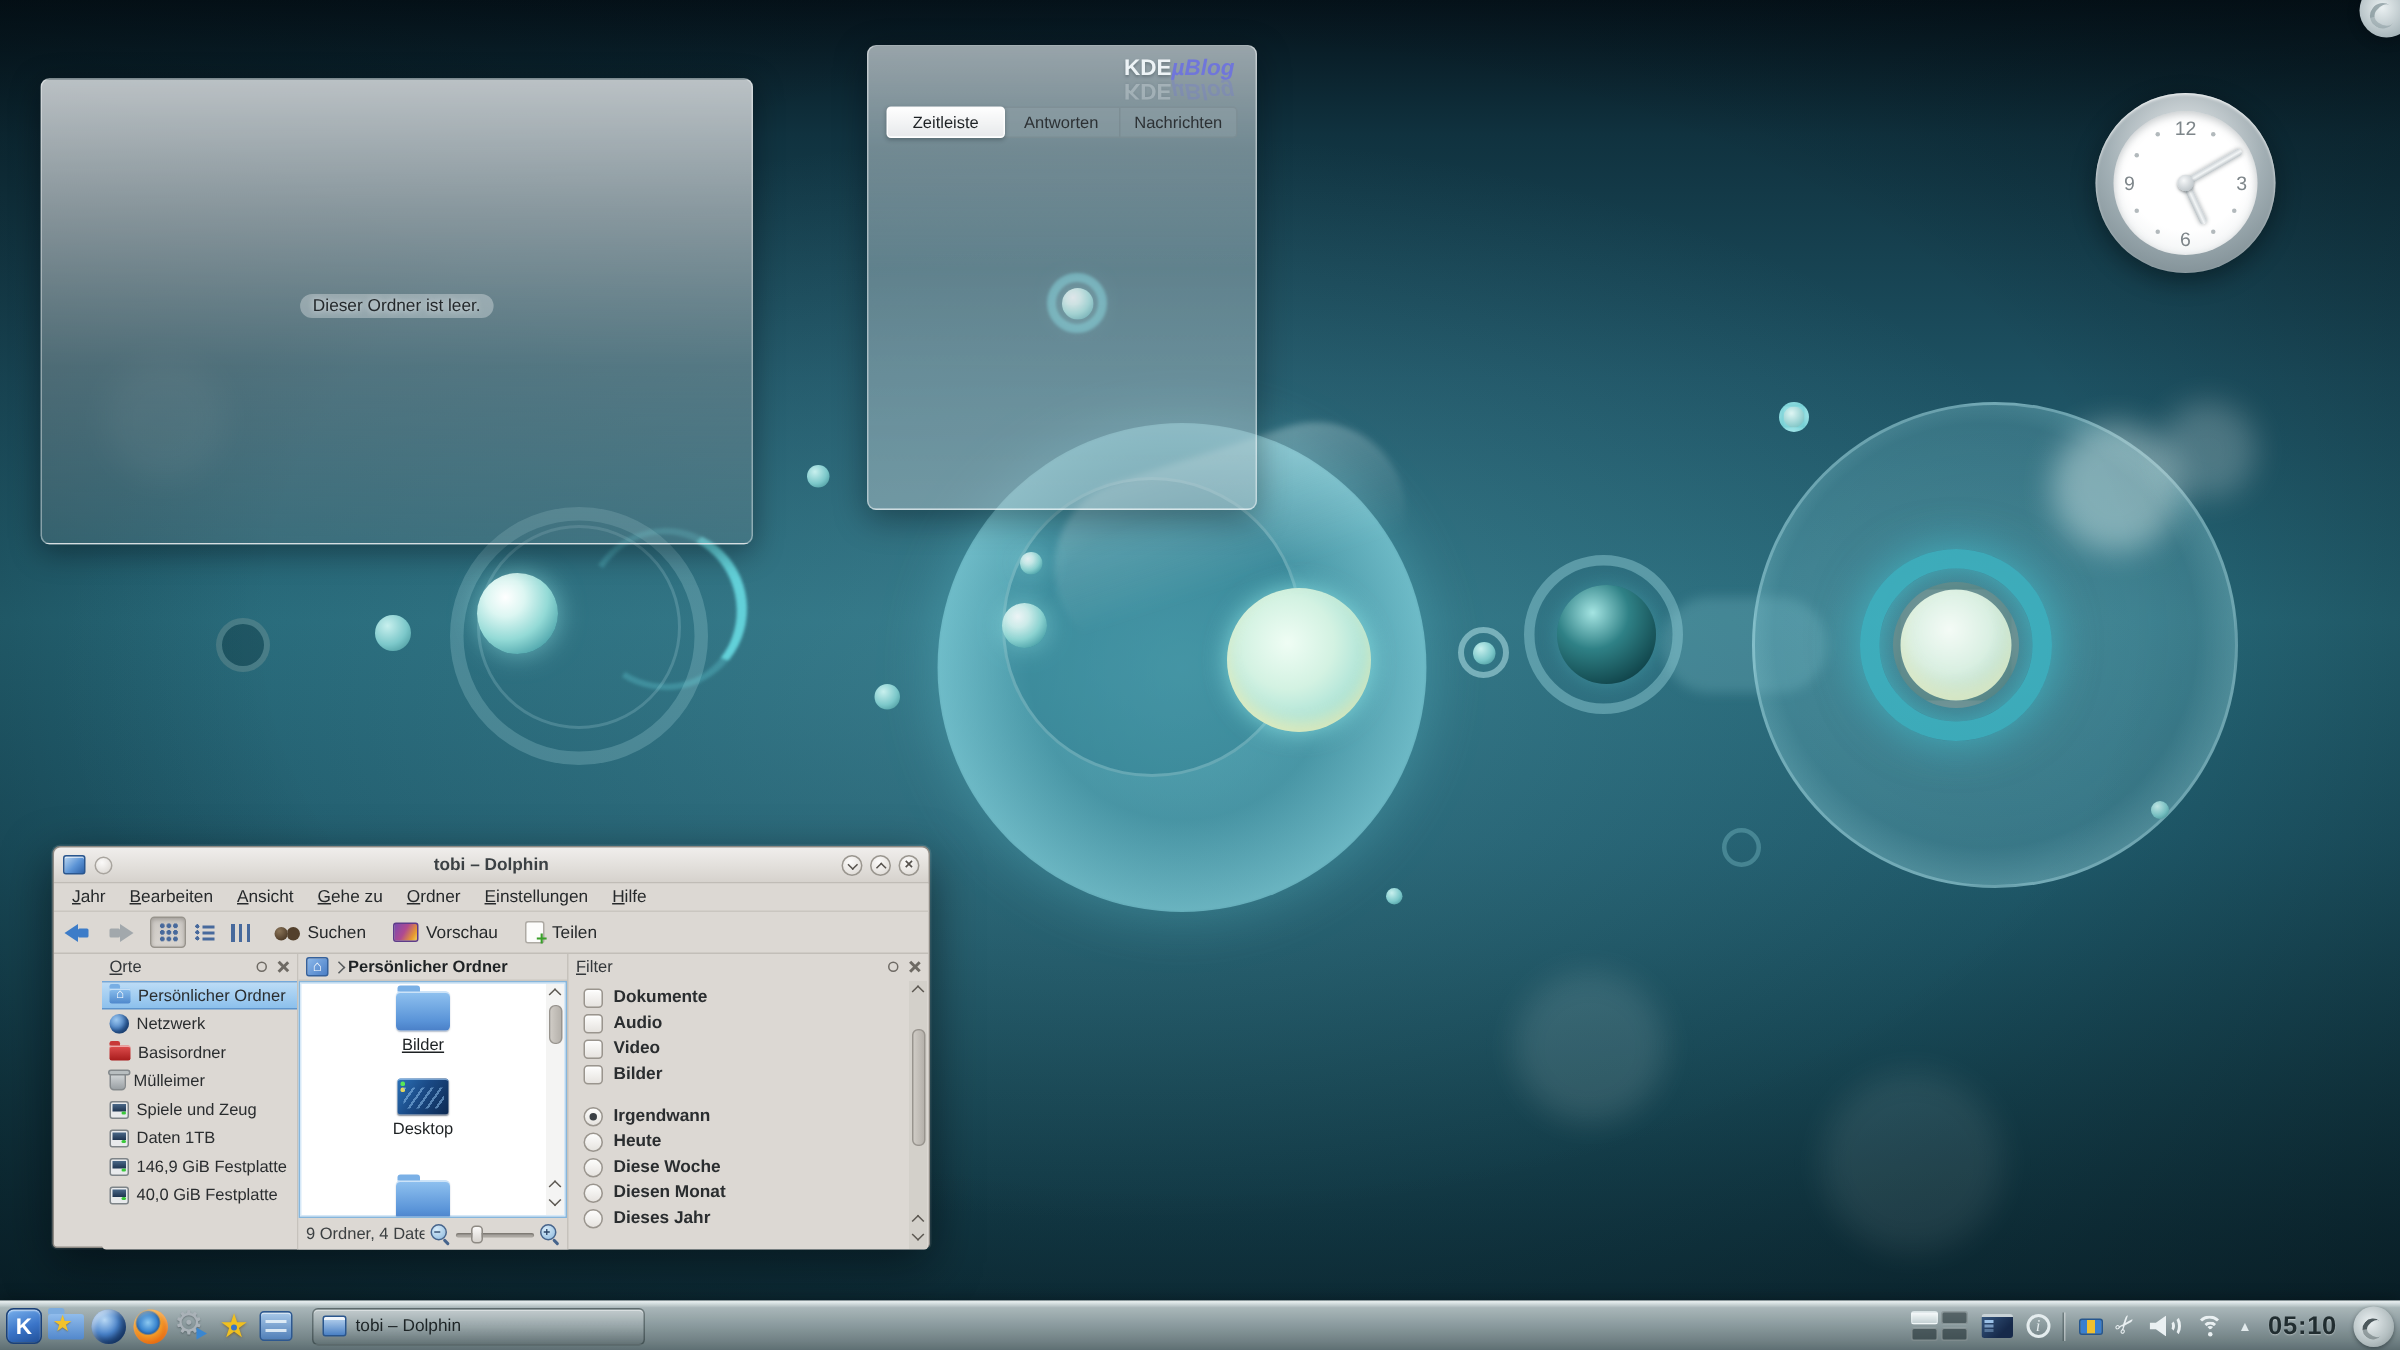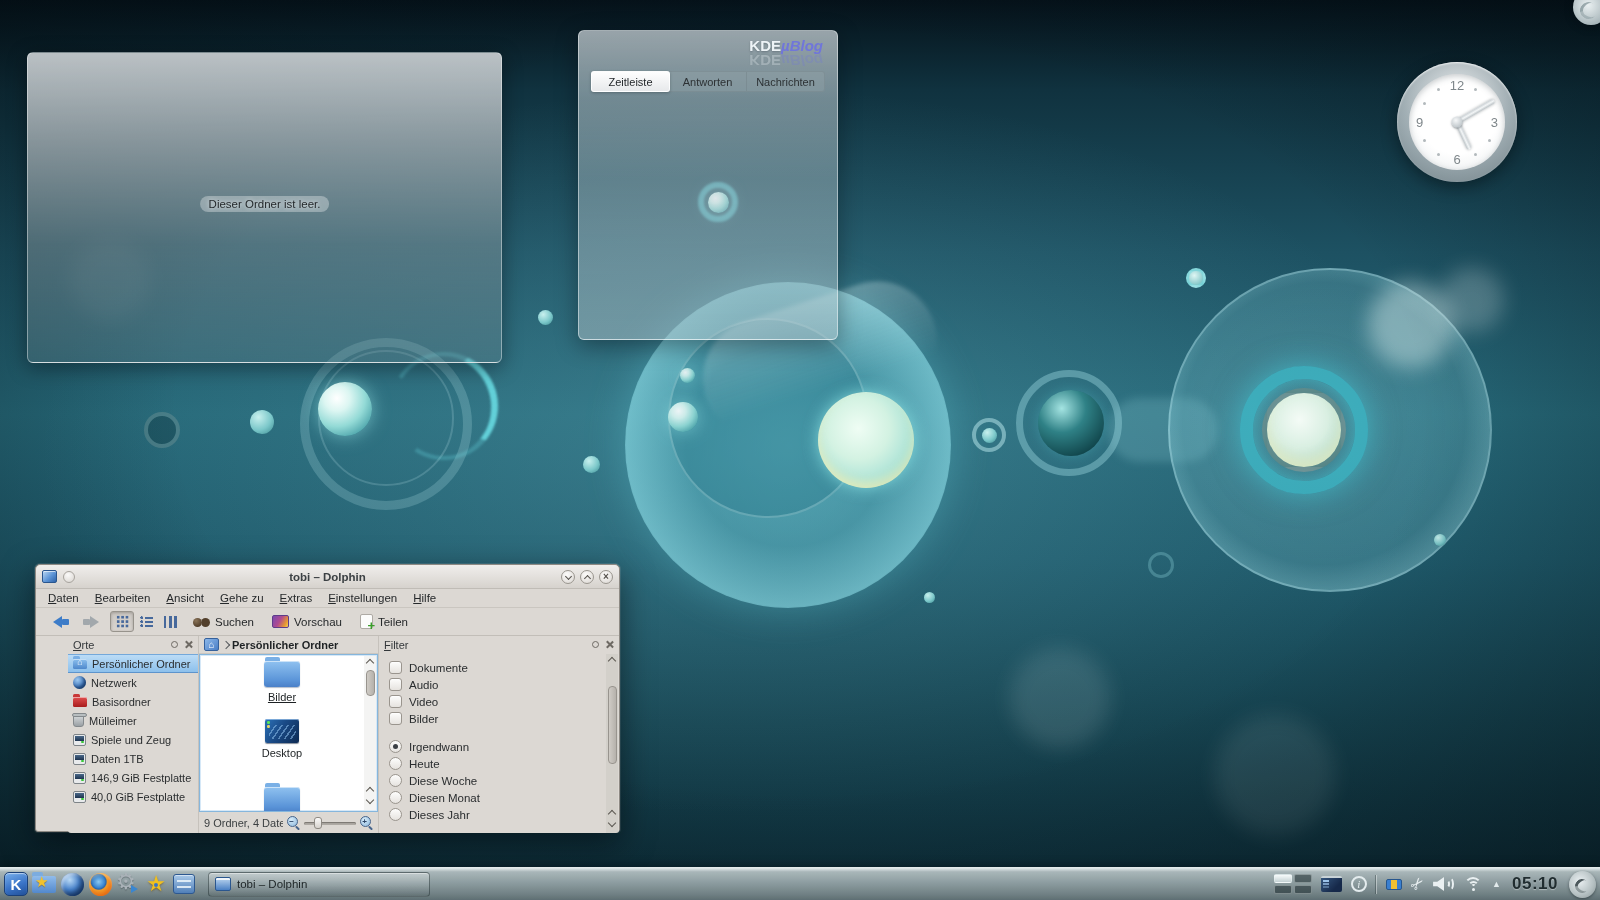--- a/index.html
+++ b/index.html
@@ -102,21 +102,21 @@
   .chev.down { top:3px; transform:rotate(-45deg); }
   .chev.up { top:5px; transform:rotate(135deg); }
   .xglyph { position:absolute; left:0; top:0; width:12px; height:12px; line-height:12px; text-align:center;
     font-size:10px; color:#55514c; font-weight:bold; }
 
   .menubar { display:flex; align-items:center; height:19px; padding-left:4px;
     background:#dcd8d3; border-bottom:1px solid #cac6c0; }
   .menu-item { display:inline-block; padding:0 8px; line-height:18px; cursor:default; }
   .mnemonic::first-letter { text-decoration:underline; }
 
-  .toolbar { display:flex; align-items:center; height:28px; padding:0 16px; gap:4px;
+  .toolbar { display:flex; align-items:center; height:28px; padding:0 6px; gap:4px;
     background:#dcd8d3; border-bottom:1px solid #c2beb8; }
   .nav-arrow { position:relative; width:22px; height:18px; }
   .arrow-shape { position:absolute; top:3px; width:0; height:0; border-top:6px solid transparent; border-bottom:6px solid transparent; }
   .arrow-back .arrow-shape { left:1px; border-right:9px solid #3d7cc8; }
   .arrow-back::after { content:""; position:absolute; left:10px; top:6px; width:7px; height:6px; background:#3d7cc8; border-radius:1px; }
   .arrow-fwd .arrow-shape { right:1px; border-left:9px solid #a2a8ac; }
   .arrow-fwd::after { content:""; position:absolute; right:10px; top:6px; width:7px; height:6px; background:#a2a8ac; border-radius:1px; }
   .viewgroup { display:flex; margin-left:6px; }
   .viewbtn { width:24px; height:21px; display:flex; align-items:center; justify-content:center;
     border:1px solid transparent; border-radius:3px; }
@@ -201,21 +201,21 @@
     border:1.8px solid #46648c; background:radial-gradient(circle at 35% 30%, #d8ecfa, #8cb8dc); }
   .lens::after { content:""; position:absolute; right:0; bottom:0; width:5px; height:2px; background:#46648c; border-radius:1px; transform:rotate(45deg); }
   .lens .sign { position:absolute; left:2.2px; top:1px; font-size:8px; font-weight:bold; color:#2c4668; }
   .zoom-slider { position:relative; width:52px; height:14px; flex:none; }
   .zoom-slider .track { position:absolute; left:0; right:0; top:6px; height:3px; border-radius:2px; background:#aeaaa4; box-shadow:inset 0 1px 1px rgba(70,65,60,.5); }
   .zoom-slider .sl-thumb { position:absolute; left:10px; top:1px; width:8px; height:12px; border-radius:3px;
     background:linear-gradient(#fbfaf9,#d6d2cd); border:1px solid #8e8a84; }
 
   .col-filter { flex:1; position:relative; display:flex; flex-direction:column; border-left:1px solid #c6c2bc; }
   .filter-rows { padding:6px 0 0 10px; }
-  .frow { display:flex; align-items:center; gap:7px; height:17px; font-size:11.5px; color:#2a2d2f; }
+  .frow { display:flex; align-items:flex-start; gap:7px; height:17px; font-size:11.5px; color:#2a2d2f;font-weight:bold; }
   .cbox { width:13px; height:13px; border-radius:3px; border:1px solid #9a958e;
     background:linear-gradient(#fdfdfc,#e6e3df); box-shadow:inset 0 1px 1px rgba(255,255,255,.8); }
   .rad { position:relative; width:13px; height:13px; border-radius:50%; border:1px solid #9a958e;
     background:linear-gradient(#fdfdfc,#e6e3df); }
   .rad.on::after { content:""; position:absolute; left:3.2px; top:3.2px; width:5px; height:5px; border-radius:50%; background:#3a3f44; }
   .fgap { height:11px; }
 
   
   .taskbar { position:absolute; left:0; right:0; bottom:0; height:33px; z-index:10; display:flex; align-items:center; padding:0 2px;
     background:linear-gradient(180deg, rgba(236,243,244,.96) 0%, rgba(178,191,193,.94) 12%, rgba(152,167,170,.92) 45%, rgba(120,136,139,.94) 80%, rgba(98,114,118,.96) 100%);
@@ -383,25 +383,25 @@
         <span class="wbtn">
             <i class="chev up"></i>
           </span>
         <span class="wbtn">
             <span class="xglyph">×</span>
           </span>
       </span>
     </div>
 
     <div class="menubar">
-      <span class="menu-item mnemonic">Daten</span>
+      <span class="menu-item mnemonic">Jahr</span>
       <span class="menu-item mnemonic">Bearbeiten</span>
       <span class="menu-item mnemonic">Ansicht</span>
       <span class="menu-item mnemonic">Gehe zu</span>
-      <span class="menu-item mnemonic">Extras</span>
+      <span class="menu-item mnemonic">Ordner</span>
       <span class="menu-item mnemonic">Einstellungen</span>
       <span class="menu-item mnemonic">Hilfe</span>
     </div>
 
     <div class="toolbar">
       <span class="nav-arrow arrow-back">
           <span class="arrow-shape"></span>
         </span>
       <span class="nav-arrow arrow-fwd">
           <span class="arrow-shape"></span>

